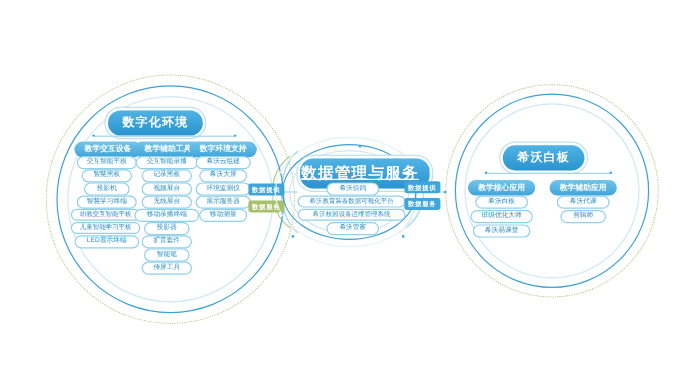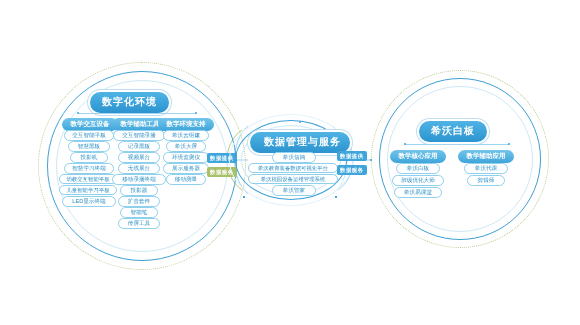--- a/index.html
+++ b/index.html
@@ -43,21 +43,21 @@
     color:#ffffff;
     border-radius:11px;
     font-size:10px;
     letter-spacing:1px;
     padding:3px 12px 4px 12px;
     white-space:nowrap;
     box-shadow:0 0 0 2px #ffffff, 0 0 0 3px #bfe0f1;
     font-weight:bold;
   }
   #left-title{left:90px;top:92px;}
-  #center-title{left:250px;top:132px;font-size:10px;padding:3px 9px 4px 14px;}
+  #center-title{left:250px;top:132px;font-size:13px;padding:3px 9px 4px 1px;text-decoration:underline;}
   #right-title{left:419px;top:121px;}
 
   
   .col-head{
     position:absolute;
     background:linear-gradient(180deg,#73c5ea 0%,#3fa5da 100%);
     color:#ffffff;
     border-radius:8px;
     font-size:6.5px;
     padding:2px 5px;

